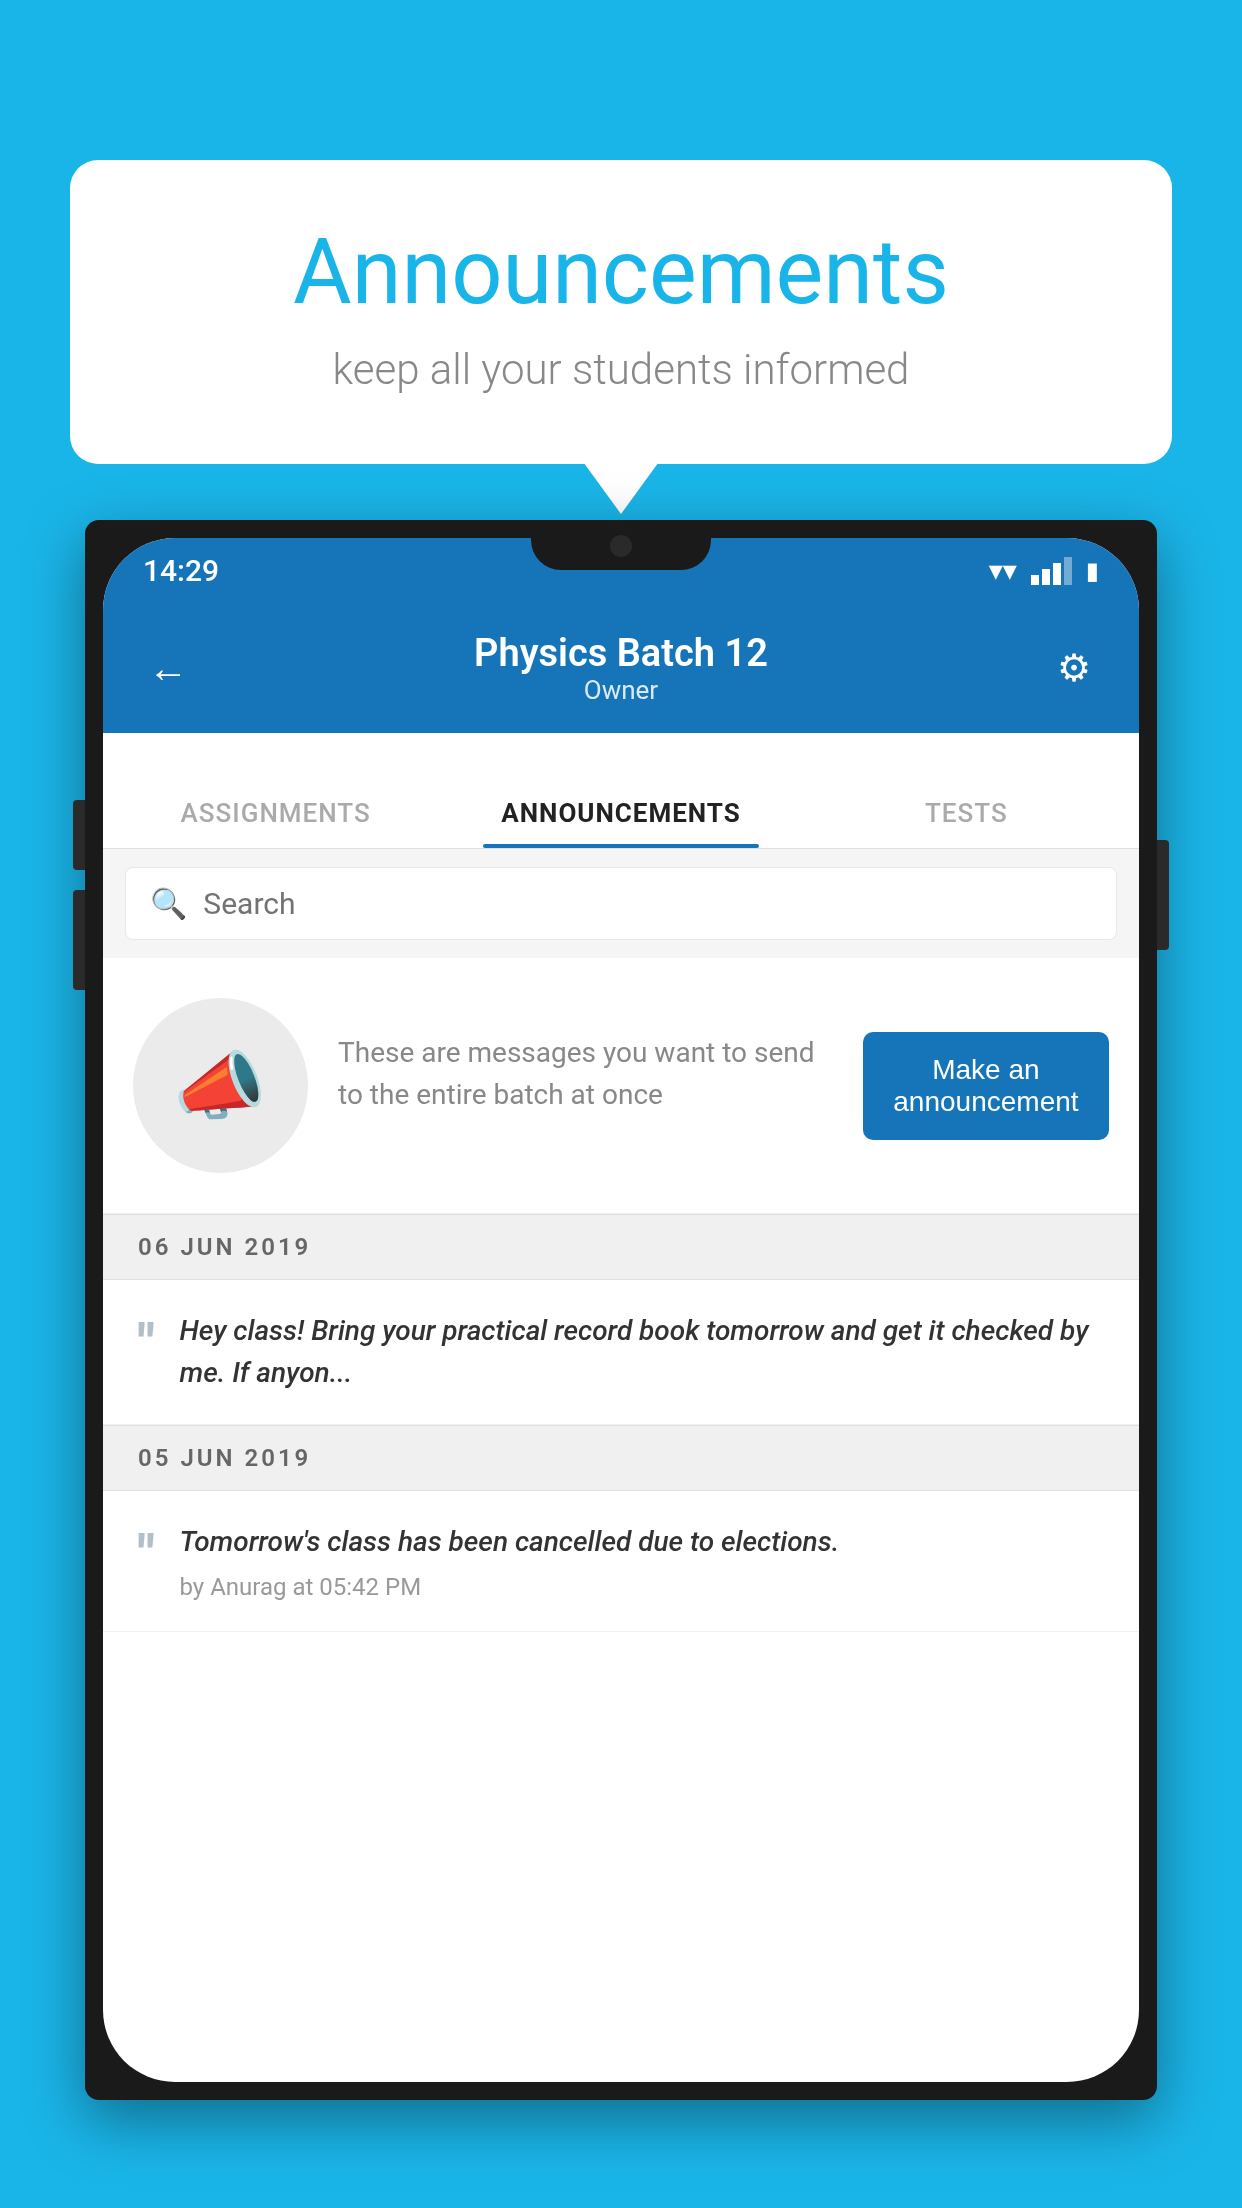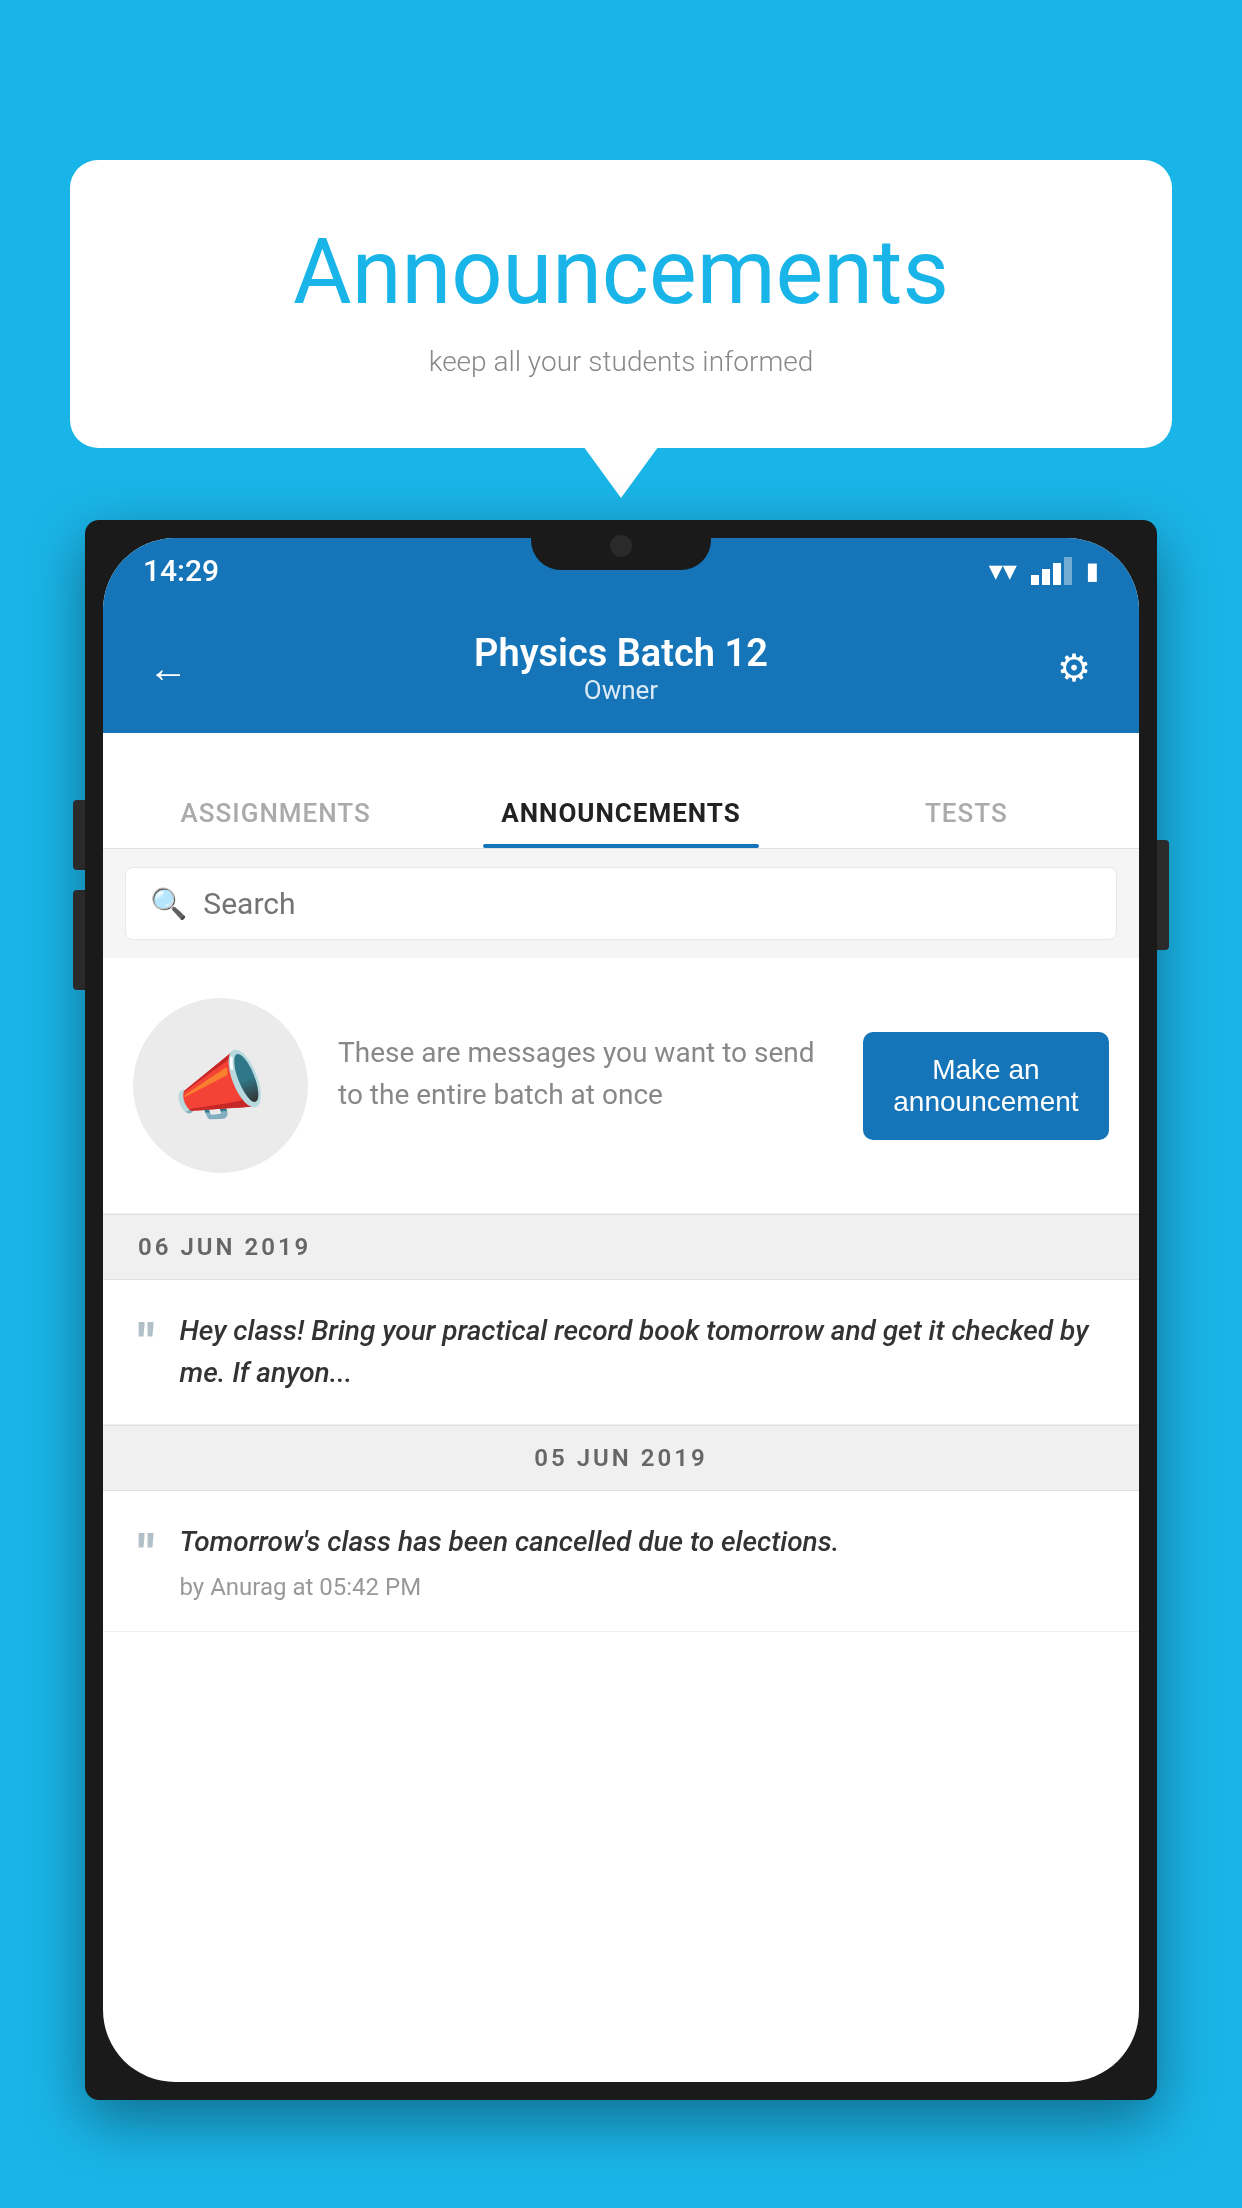--- a/index.html
+++ b/index.html
@@ -47,21 +47,21 @@
     }
 
     .bubble-title {
       font-size: 90px;
       font-weight: 400;
       color: #1ab5e8;
       margin-bottom: 20px;
     }
 
     .bubble-subtitle {
-      font-size: 28px;
+      font-size: 42px;
       color: #888;
       font-weight: 300;
     }
 
     
     .phone-container {
       position: absolute;
       top: 520px;
       left: 85px;
       right: 85px;
@@ -402,21 +402,20 @@
     .date-divider2 {
       background: #f0f0f0;
       padding: 18px 35px;
       font-size: 24px;
       font-weight: 600;
       color: #666;
       letter-spacing: 3px;
       text-transform: uppercase;
       border-top: 1px solid #e0e0e0;
       border-bottom: 1px solid #e0e0e0;
-      text-align: center;
     }
   </style>
 </head>
 <body>
 
 <div style="position:absolute;inset:0;background:#1ab5e8;"></div>
 
 <div class="speech-bubble-container">
   <div class="speech-bubble">
     <div class="bubble-title">Announcements</div>

